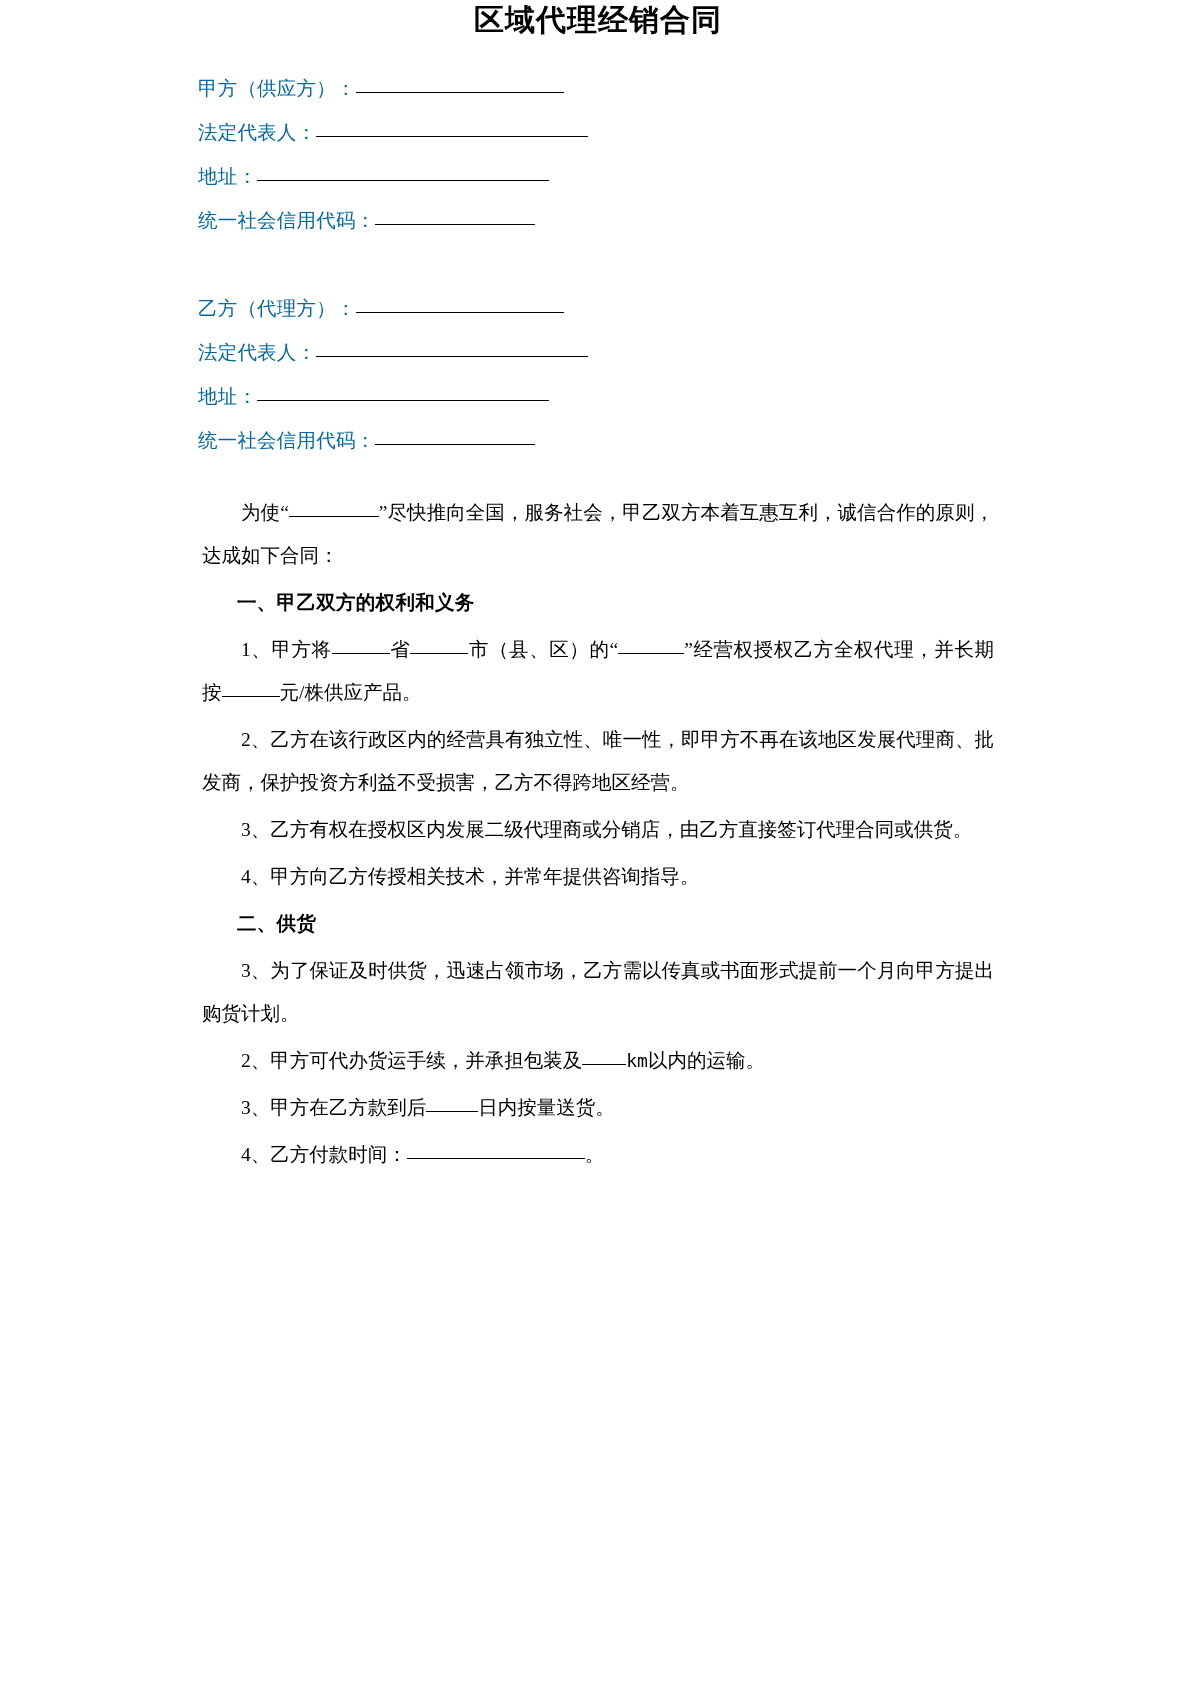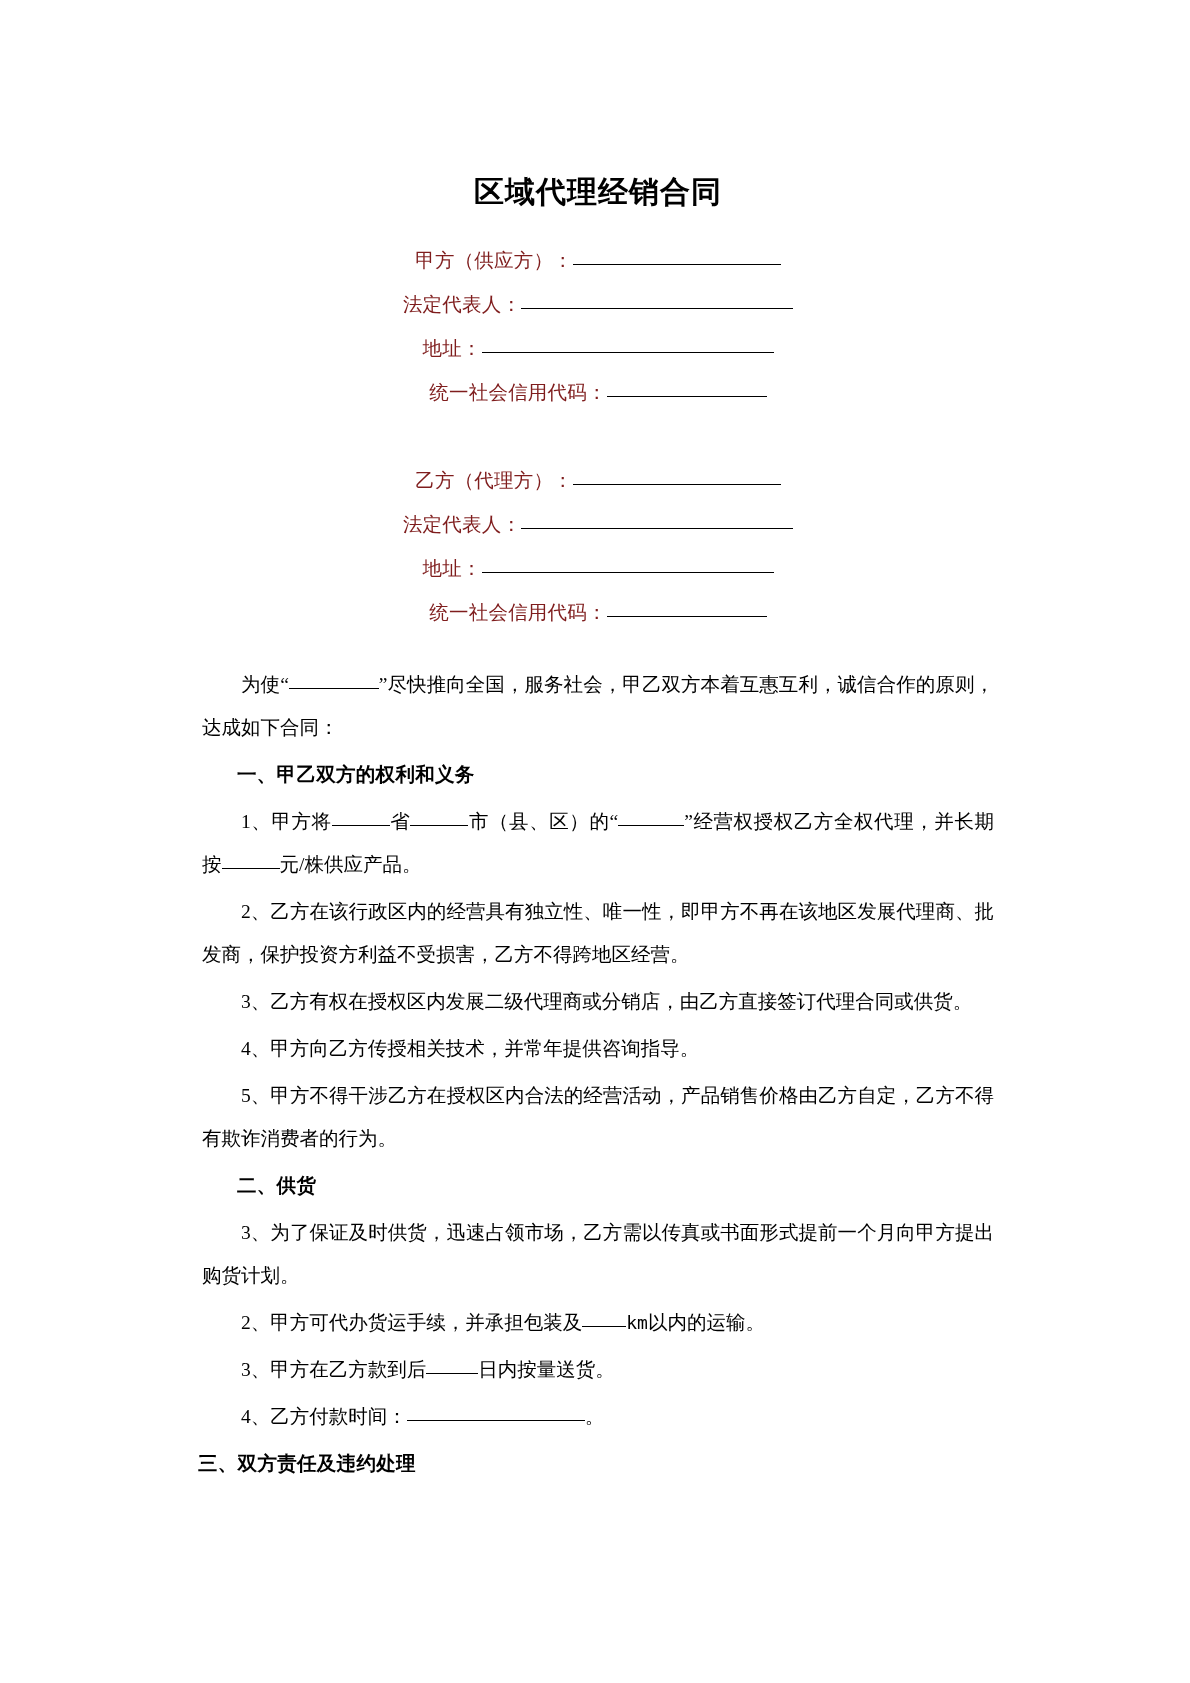--- a/index.html
+++ b/index.html
@@ -27,35 +27,33 @@
   }
 
   
   .doc-title {
     text-align: center;
     font-family: "DejaVu Sans", "Liberation Sans", sans-serif;
     font-weight: bold;
     font-size: 30px;
     letter-spacing: 1px;
     margin: 0;
-    padding-top: 172px;
     padding-bottom: 0;
     color: #000;
   }
 
   
   .party-block {
     margin-top: 26px;
   }
   .field-line {
     font-size: 19.5px;
     line-height: 44px;
     white-space: nowrap;
-    color: #7f1d1d;
-    text-align: center;
+    color: #0369a1;
   }
   .field-label {
     letter-spacing: 0.2px;
   }
   .blank {
     display: inline-block;
     border-bottom: 1.4px solid #000;
     vertical-align: 2px;
     height: 0;
   }
@@ -158,30 +156,28 @@
       <h2 class="section-head">一、甲乙双方的权利和义务</h2>
 
       <p class="para"><span>1、甲方将</span><span class="ublank u1"></span><span>省</span><span class="ublank u1"></span><span>市（县、区）的“</span><span class="ublank u2"></span><span>”经营权授权乙方全权代理，并长期按</span><span class="ublank u1"></span><span>元/株供应产品。</span></p>
 
       <p class="para">2、乙方在该行政区内的经营具有独立性、唯一性，即甲方不再在该地区发展代理商、批发商，保护投资方利益不受损害，乙方不得跨地区经营。</p>
 
       <p class="para">3、乙方有权在授权区内发展二级代理商或分销店，由乙方直接签订代理合同或供货。</p>
 
       <p class="para">4、甲方向乙方传授相关技术，并常年提供咨询指导。</p>
 
-      <p class="para">5、甲方不得干涉乙方在授权区内合法的经营活动，产品销售价格由乙方自定，乙方不得有欺诈消费者的行为。</p>
 
       <h2 class="section-head">二、供货</h2>
 
       <p class="para">3、为了保证及时供货，迅速占领市场，乙方需以传真或书面形式提前一个月向甲方提出购货计划。</p>
 
       <p class="para"><span>2、甲方可代办货运手续，并承担包装及</span><span class="ublank u3"></span><span class="mono">km</span><span>以内的运输。</span></p>
 
       <p class="para"><span>3、甲方在乙方款到后</span><span class="ublank u4"></span><span>日内按量送货。</span></p>
 
       <p class="para"><span>4、乙方付款时间：</span><span class="ublank u6"></span><span>。</span></p>
 
-      <h2 class="section-head" style="text-indent:0">三、双方责任及违约处理</h2>
 
 
     </div>
   </div>
 </div>
 
 </body></html>

